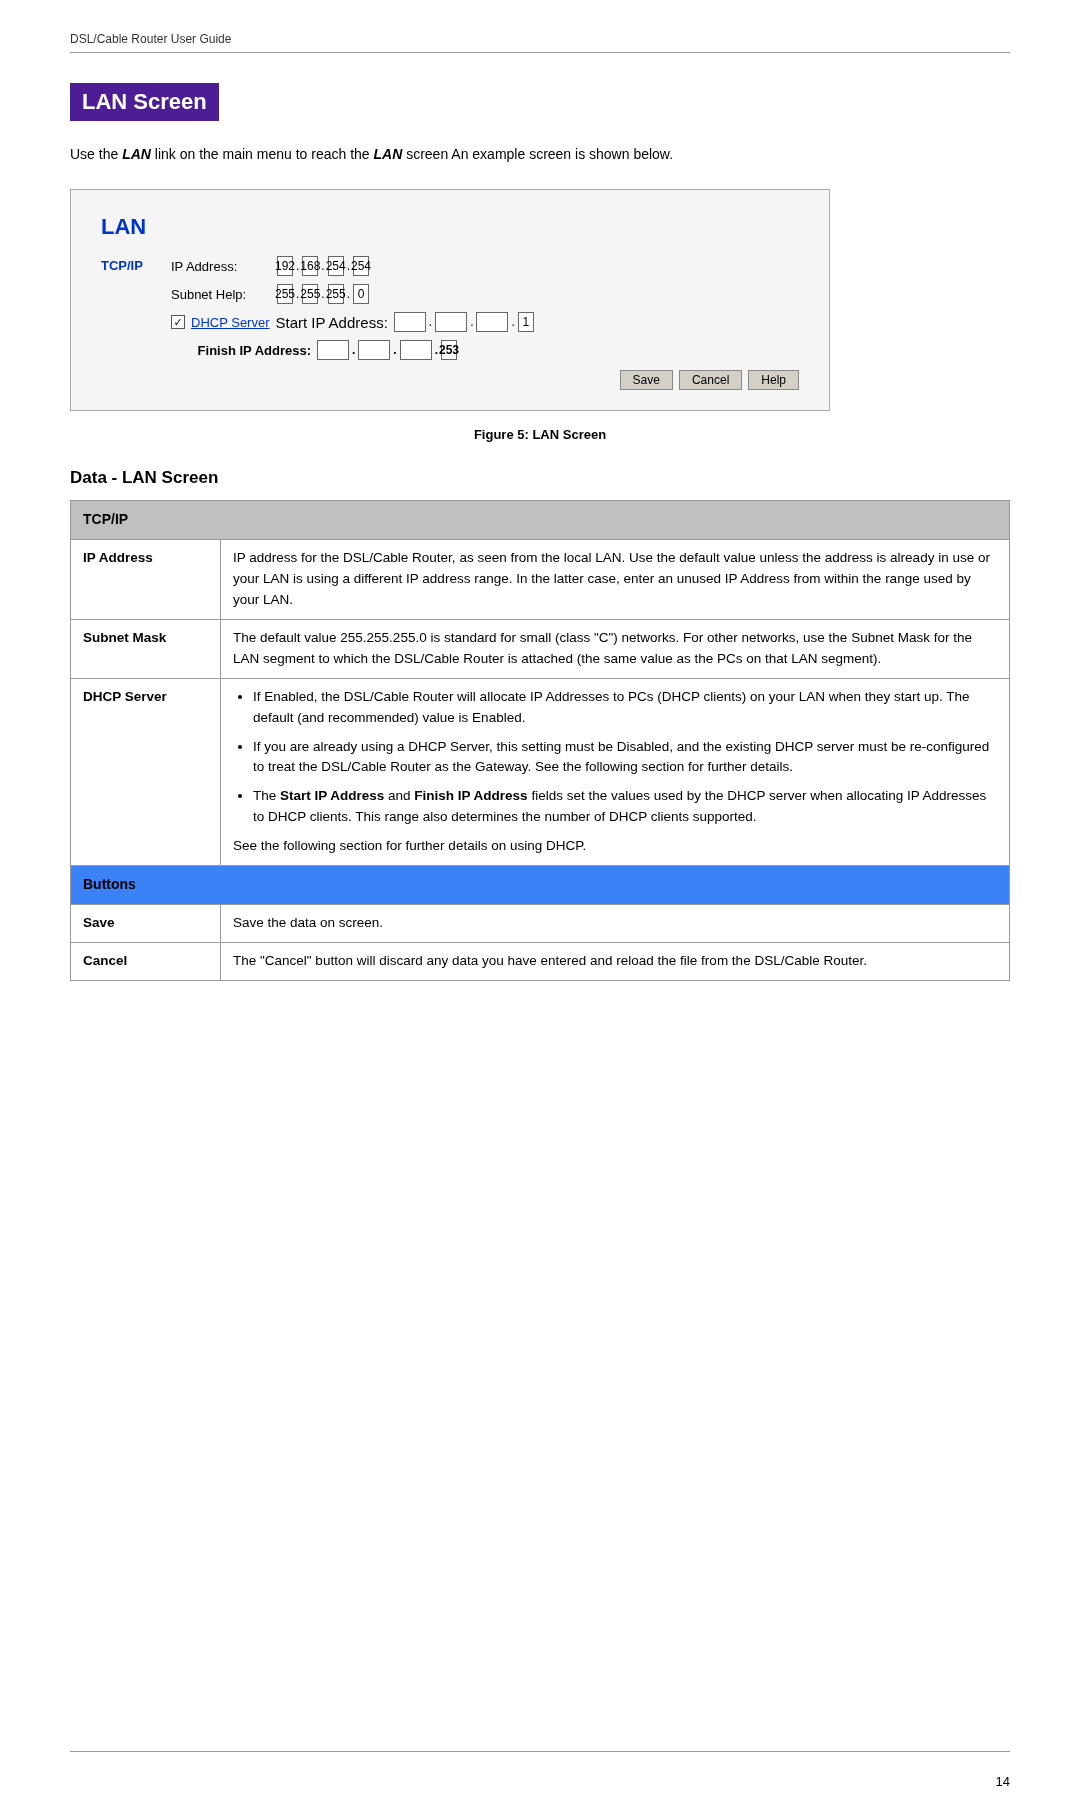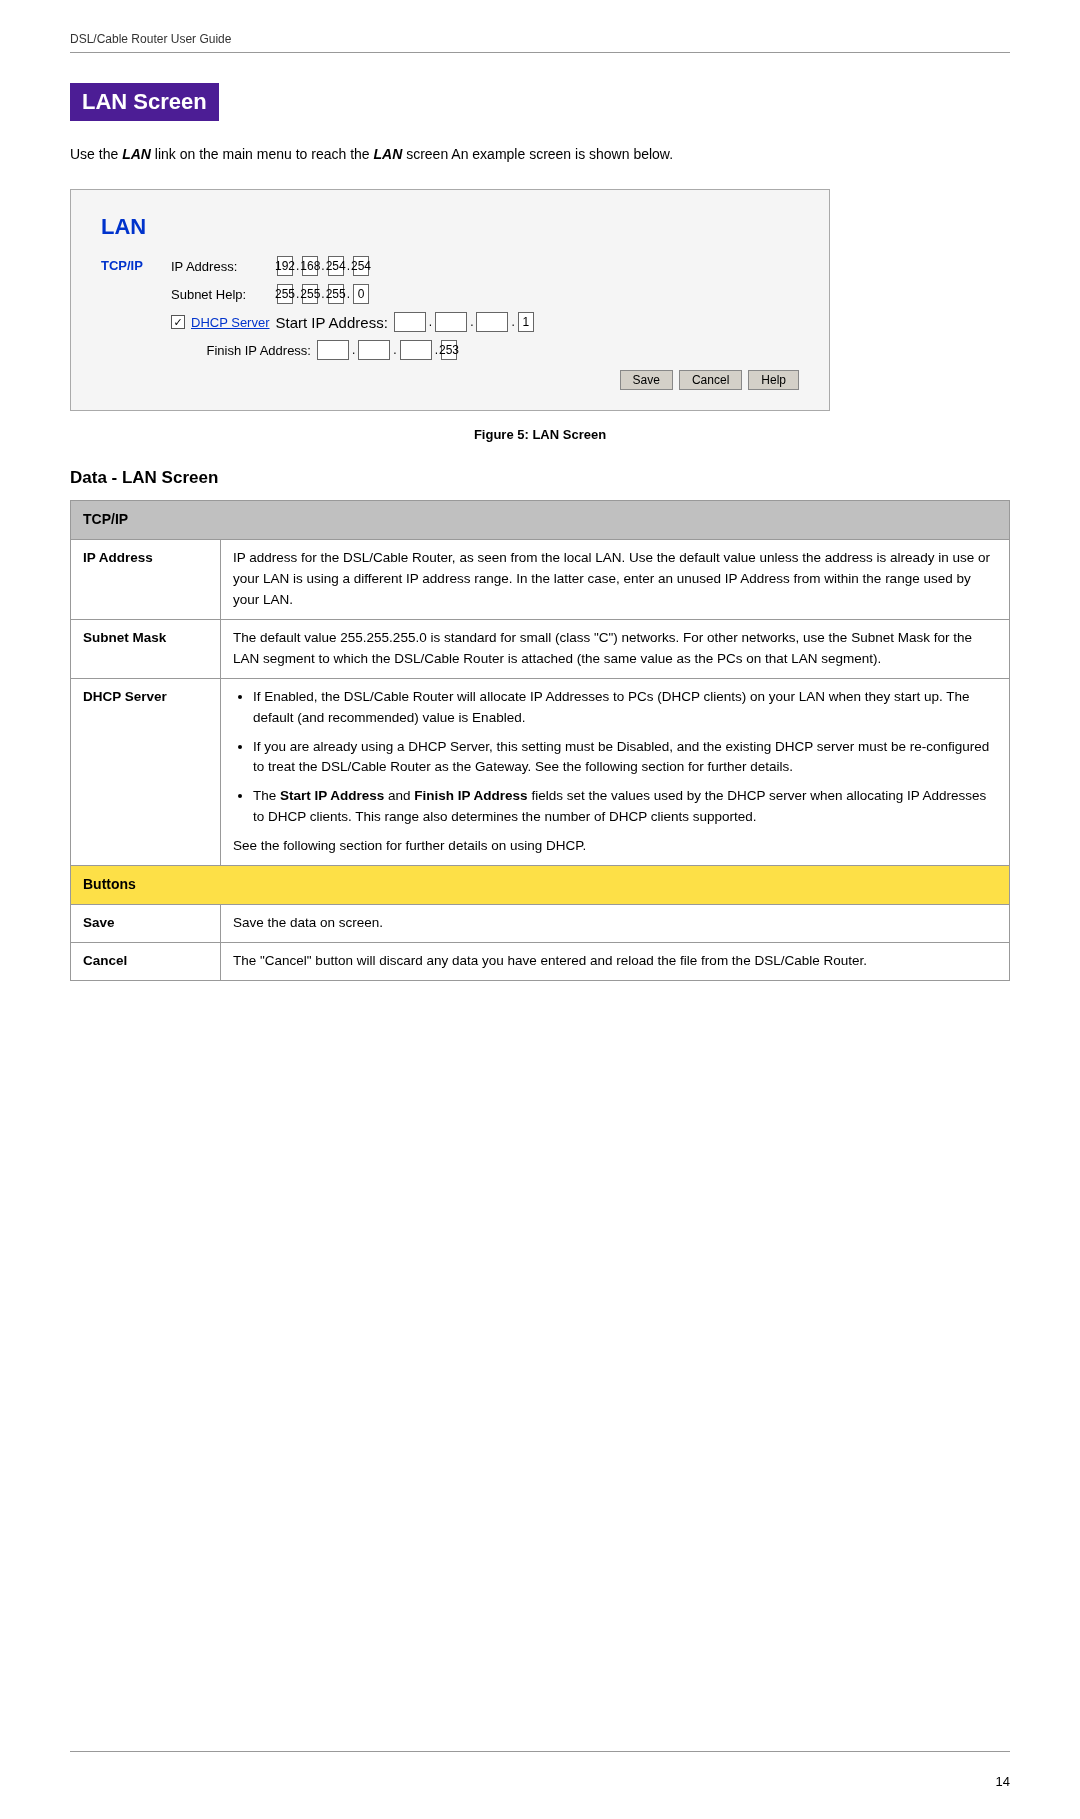--- a/index.html
+++ b/index.html
@@ -154,20 +154,21 @@
       font-size: 15px;
     }
 
     .finish-row {
       display: flex;
       align-items: center;
       gap: 6px;
       margin-bottom: 10px;
       font-size: 13px;
       padding-left: 20px;
+      font-weight: bold;
     }
 
     .finish-label {
       min-width: 120px;
       text-align: right;
     }
 
     .ip-box-small {
       border: 1px solid #666;
       width: 32px;
@@ -239,21 +240,21 @@
       white-space: nowrap;
       width: 130px;
     }
 
     .buttons-row-label {
       font-weight: bold;
       background-color: #e8e8e8;
     }
 
     .buttons-header td {
-      background-color: #fde047;
+      background-color: #3b82f6;
       font-weight: bold;
     }
 
     ul.bullet-list {
       padding-left: 20px;
       margin: 0;
     }
 
     ul.bullet-list li {
       margin-bottom: 8px;

